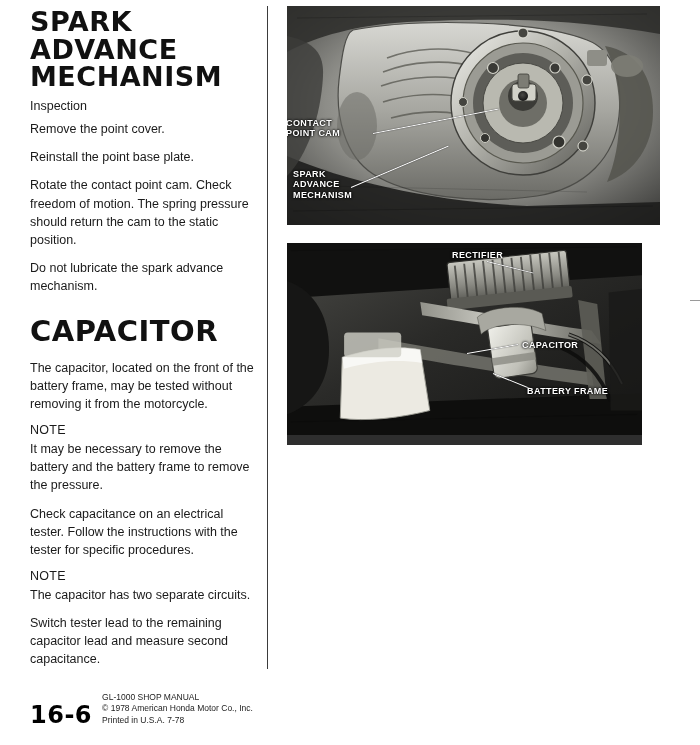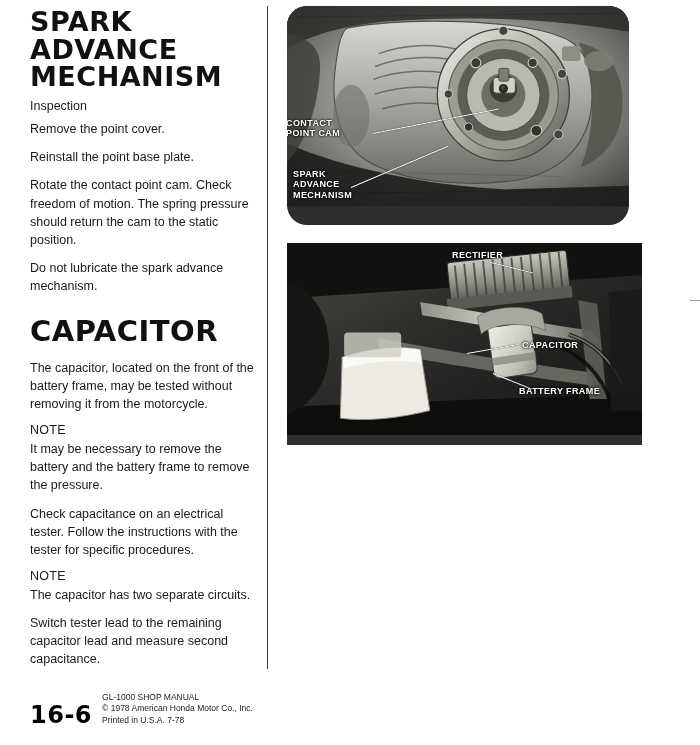--- a/index.html
+++ b/index.html
@@ -77,23 +77,22 @@
 
   
   .photo {
     position: absolute;
     background: #2e2e2e;
     overflow: hidden;
   }
   #photo-top {
     left: 287px;
     top: 6px;
-    width: 342px;
+    width: 373px;
     height: 219px;
-    border-radius: 20px;
   }
   #photo-bottom {
     left: 287px;
     top: 243px;
     width: 355px;
     height: 202px;
   }
 
   .photo-canvas {
     position: absolute;
@@ -359,21 +358,21 @@
         <path d="M4,8 L368,4" stroke-width="1"></path>
       </g>
     </svg>
 
     <div class="lead" style="left:200px; top:18px; width:48px; transform: rotate(14deg);"></div>
     <div class="lead" style="left:180px; top:110px; width:52px; transform: rotate(-10deg);"></div>
     <div class="lead" style="left:206px; top:130px; width:42px; transform: rotate(22deg);"></div>
 
     <div class="callout" style="left:165px; top:7px;">RECTIFIER</div>
     <div class="callout" style="left:235px; top:97px;">CAPACITOR</div>
-    <div class="callout" style="left:232px; top:143px;">BATTERY FRAME</div>
+    <div class="callout" style="left:240px; top:143px;">BATTERY FRAME</div>
   </div>
 
   <div class="footer">
     <div class="page-number">16-6</div>
     <div class="footer-lines">
       <div>GL-1000 SHOP MANUAL</div>
       <div>© 1978 American Honda Motor Co., Inc.</div>
       <div>Printed in U.S.A.  7-78</div>
     </div>
   </div>

